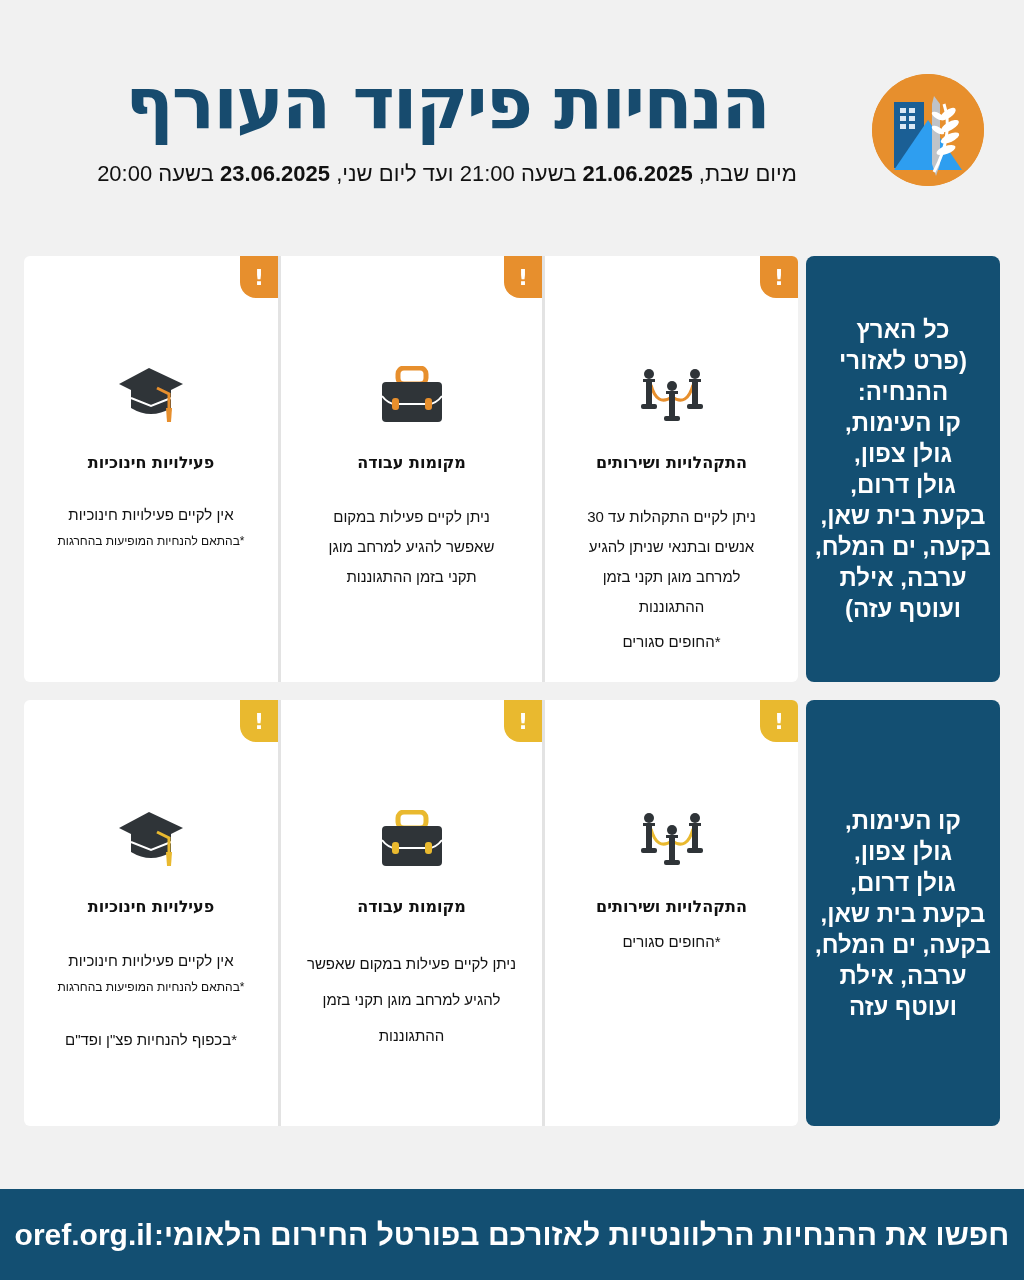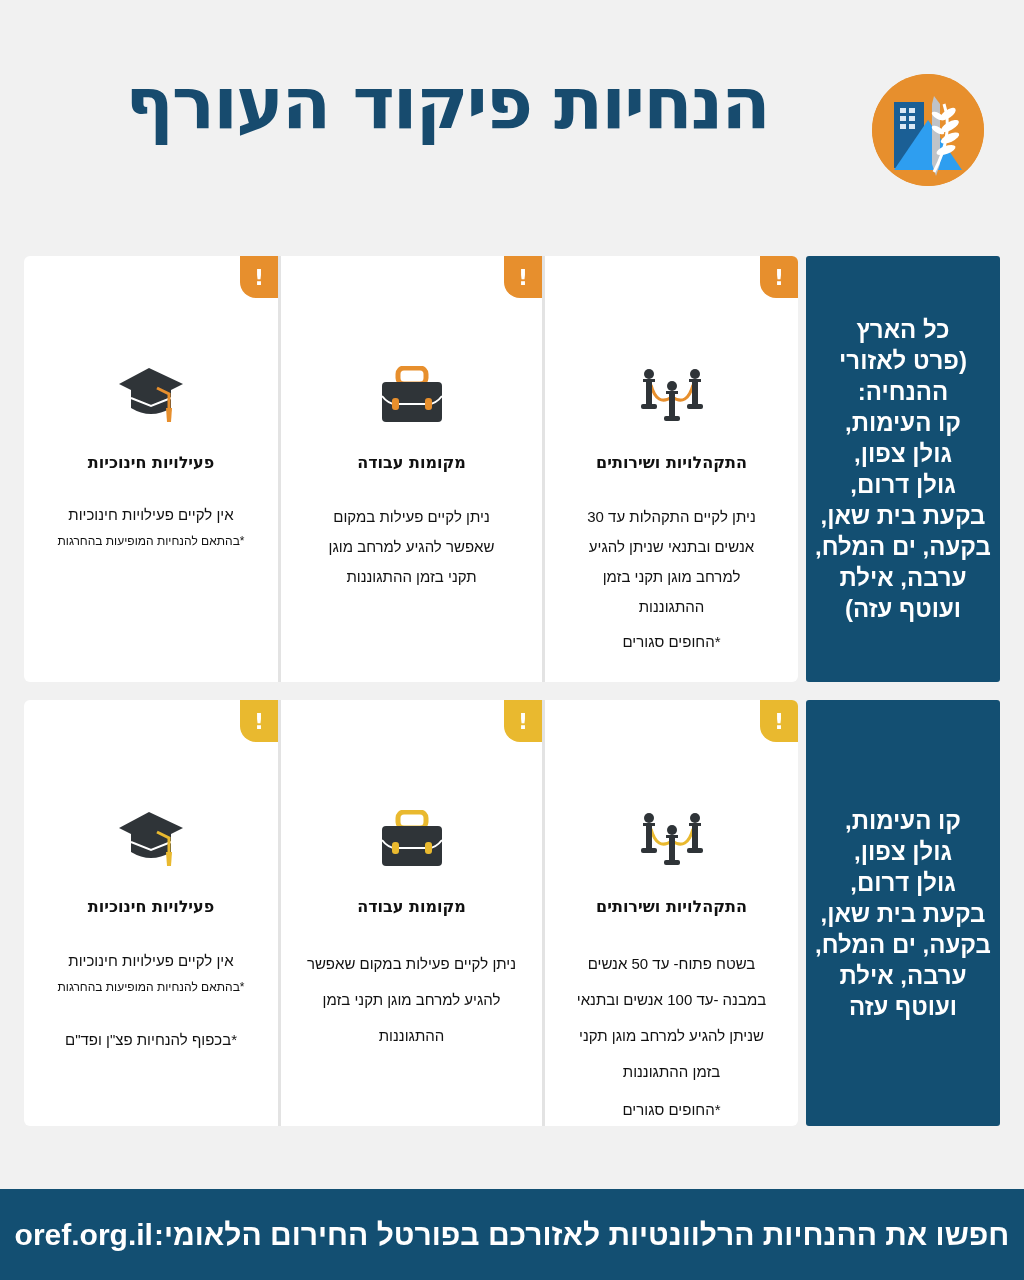--- a/index.html
+++ b/index.html
@@ -37,21 +37,21 @@
     
     .row {
       position: absolute; left: 24px; width: 976px;
       display: flex; flex-direction: row; 
     }
     .row-1 { top: 256px; height: 426px; }
     .row-2 { top: 700px; height: 426px; }
 
     .region {
       width: 194px; height: 100%;
-      background: #134f72; border-radius: 3px;
+      background: #134f72; border-radius: 8px;
       display: flex; align-items: center; justify-content: center;
       color: #fff; font-weight: bold; font-size: 24px; line-height: 31px;
       text-align: center; padding: 10px 8px; margin-left: 8px;
       font-family: "Liberation Sans", sans-serif;
       white-space: pre-line;
     }
     .cards {
       flex: 1; height: 100%; display: flex; flex-direction: row;
       background: #fff; border-radius: 6px; overflow: hidden;
     }
@@ -122,20 +122,27 @@
         <ellipse cx="78" cy="52" rx="10" ry="4" transform="rotate(-30 78 52)"></ellipse>
         <ellipse cx="78" cy="64" rx="10" ry="4" transform="rotate(-25 78 64)"></ellipse>
         <ellipse cx="74" cy="76" rx="10" ry="4" transform="rotate(-20 74 76)"></ellipse>
         <ellipse cx="66" cy="42" rx="7" ry="3" transform="rotate(30 66 42)"></ellipse>
         <ellipse cx="66" cy="56" rx="7" ry="3" transform="rotate(30 66 56)"></ellipse>
         <path d="M72 30 Q82 60 62 98" stroke="#ffffff" stroke-width="3" fill="none"></path>
       </g>
     </svg>
   </div>
   <div class="title">הנחיות פיקוד העורף</div>
+  <div class="subtitle">
+    <span>מיום שבת,</span>
+    <b>21.06.2025</b>
+    <span>בשעה 21:00 ועד ליום שני,</span>
+    <b>23.06.2025</b>
+    <span>בשעה 20:00</span>
+  </div>
 </div>
 
 <div class="row row-1">
   <div class="region">כל הארץ
 (פרט לאזורי
 ההנחיה:
 קו העימות,
 גולן צפון,
 גולן דרום,
 בקעת בית שאן,
@@ -232,24 +239,20 @@
               <rect x="53" y="14" width="6" height="24"></rect>
               <rect x="48" y="37" width="16" height="5" rx="2"></rect>
             <circle cx="33" cy="19" r="5"></circle>
               <rect x="27" y="24" width="12" height="3"></rect>
               <rect x="30" y="26" width="6" height="24"></rect>
               <rect x="25" y="49" width="16" height="5" rx="2"></rect>
           </g>
         </svg>
       </div>
       <div class="card-title">התקהלויות ושירותים</div>
-      <div class="card-body" style="line-height:36px">בשטח פתוח- עד 50 אנשים
-במבנה -עד 100 אנשים ובתנאי
-שניתן להגיע למרחב מוגן תקני
-בזמן ההתגוננות</div>
       <div class="card-note">*החופים סגורים</div>
     </div>
     <div class="card card-w2">
       <div class="badge yellow">!</div>
       <div class="icon">
         <svg width="64" height="58" viewBox="0 0 64 58">
           <rect x="18" y="2" width="28" height="16" rx="6" fill="none" stroke="#e9b92f" stroke-width="5"></rect>
           <rect x="2" y="16" width="60" height="40" rx="4" fill="#2f3438"></rect>
           <path d="M2 30 Q8 38 16 38 L48 38 Q56 38 62 30" stroke="#fff" stroke-width="2" fill="none"></path>
           <rect x="12" y="32" width="7" height="12" rx="3" fill="#e9b92f"></rect>

